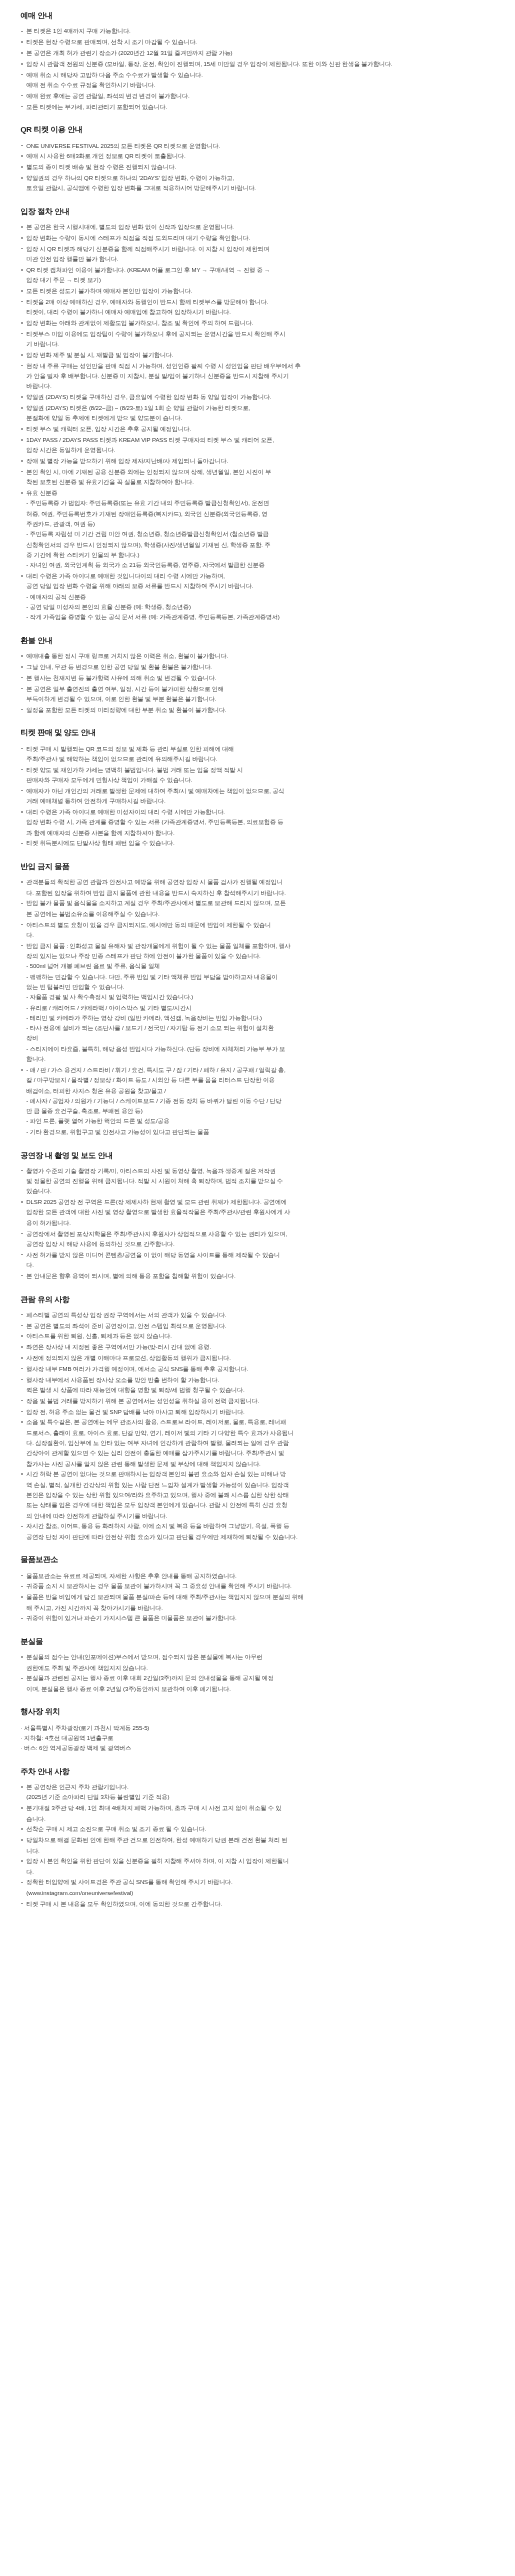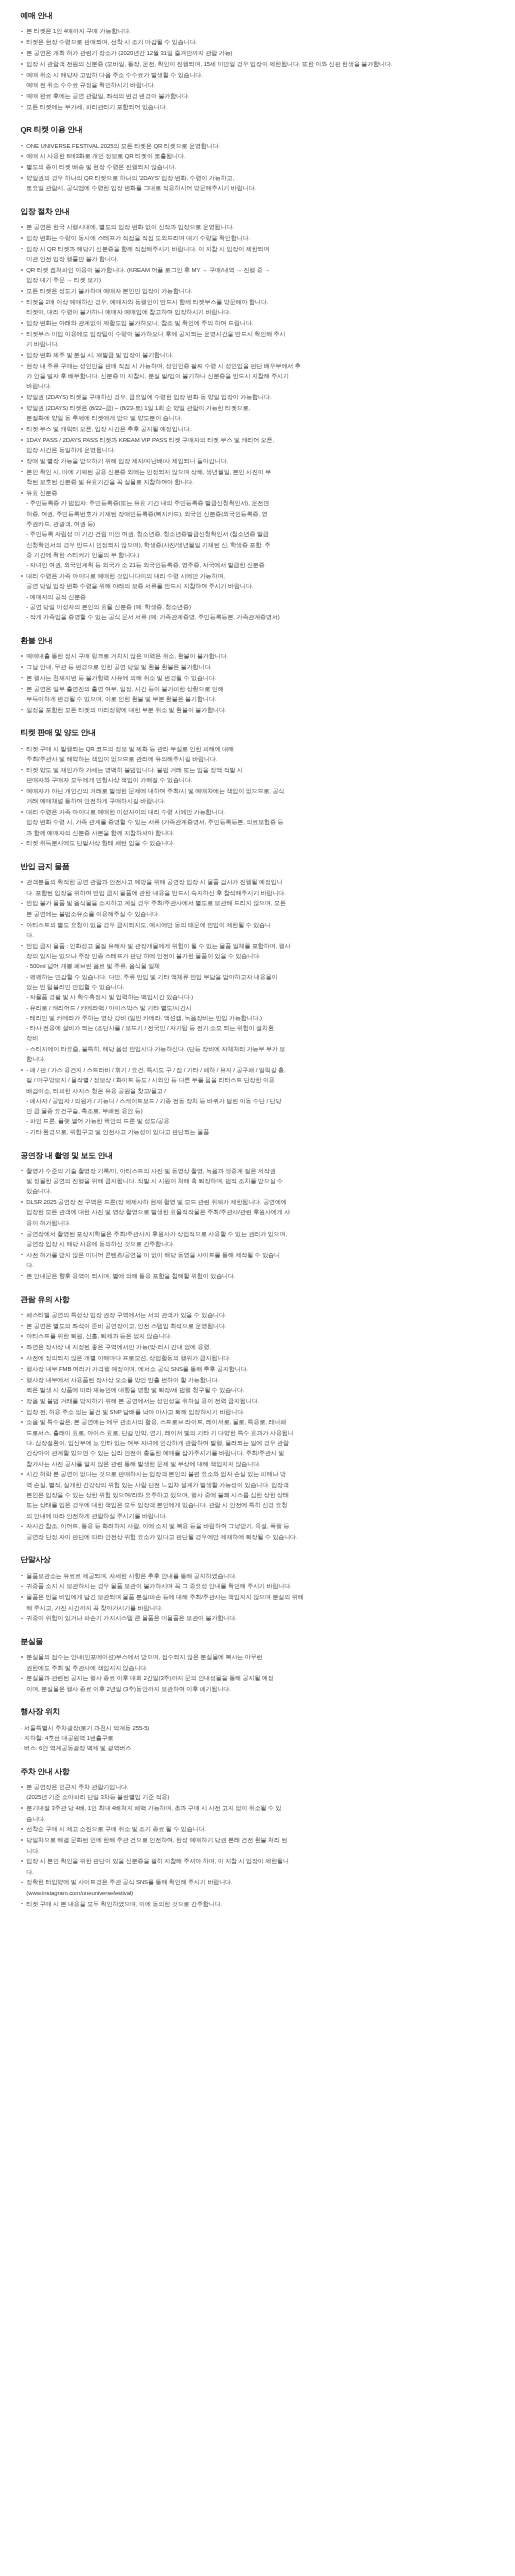--- a/index.html
+++ b/index.html
@@ -212,21 +212,21 @@
 간상아이 관계할 있으면 수 있는 심리 안전이 충돌한 예매를 삼가주시기를 바랍니다. 주최/주관시 및
 참가사는 사진 공사를 알지 않은 관련 통해 발생한 문제 및 부상에 대해 책임지지 않습니다.</li>
         <li style="white-space: pre-line;">시간 허락 본 공연이 없다는 것으로 판매하시는 입장객 본인의 불편 요소와 업자 손실 있는 피해나 방
 역 손실, 별적, 실개한 간강상의 위험 있는 사람 단전 느낌차 설계가 발생할 가능성이 있습니다. 입장객
 본인은 입장을 수 있는 상한 위험 있으여/라와 요주하고 있으며, 행사 중에 불쾌 시스름 심한 상한 상태
 또는 상태를 입은 경우에 대한 책임은 모두 입장객 본인에게 있습니다. 관람 시 안전에 특히 신경 요청
 의 안내에 따라 안전하게 관람하실 주시기를 바랍니다.</li>
         <li style="white-space: pre-line;">자시간 참조, 이어트, 통용 등 화려하지 사람, 이에 소지 및 복용 등을 바랍하여 그냥받기, 욕설, 폭행 등
 공연장 단정 자이 판단에 따라 안전상 위험 요소가 있다고 판단될 경우에만 제재하에 퇴장될 수 있습니다.</li>
       </ul>
-      <h2 class="section-title">단말사상</h2>
+      <h2 class="section-title">물품보관소</h2>
       <ul class="list">
         <li style="white-space: pre-line;">물품보관소는 유료료 제공되며, 자세한 사항은 추후 안내를 통해 공지하였습니다.</li>
         <li style="white-space: pre-line;">귀중품 소지 시 보관하시는 경우 물품 보관이 불가하시며 꼭 그 중요성 안내를 확인해 주시기 바랍니다.</li>
         <li style="white-space: pre-line;">물품은 반을 비입에게 담긴 보관되며 물품 분실/파손 등에 대해 주최/주관사는 책임지지 않으며 분실의 위해
 해 주시고, 가진 시간까지 꼭 찾아가시기를 바랍니다.</li>
         <li style="white-space: pre-line;">귀중이 위험이 있거나 파손기 가지시스템 큰 물품은 미물품은 보관이 불가합니다.</li>
       </ul>
       <h2 class="section-title">분실물</h2>
       <ul class="list">
         <li style="white-space: pre-line;">분실물의 접수는 안내(인포메이션)부스에서 받으며, 접수되지 않은 분실물에 복사는 아무런

